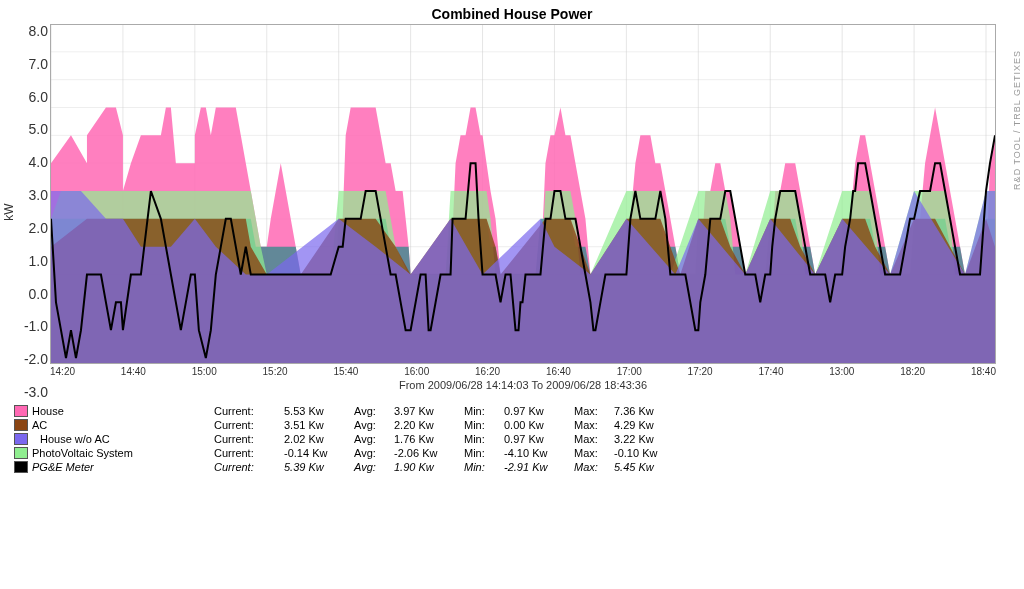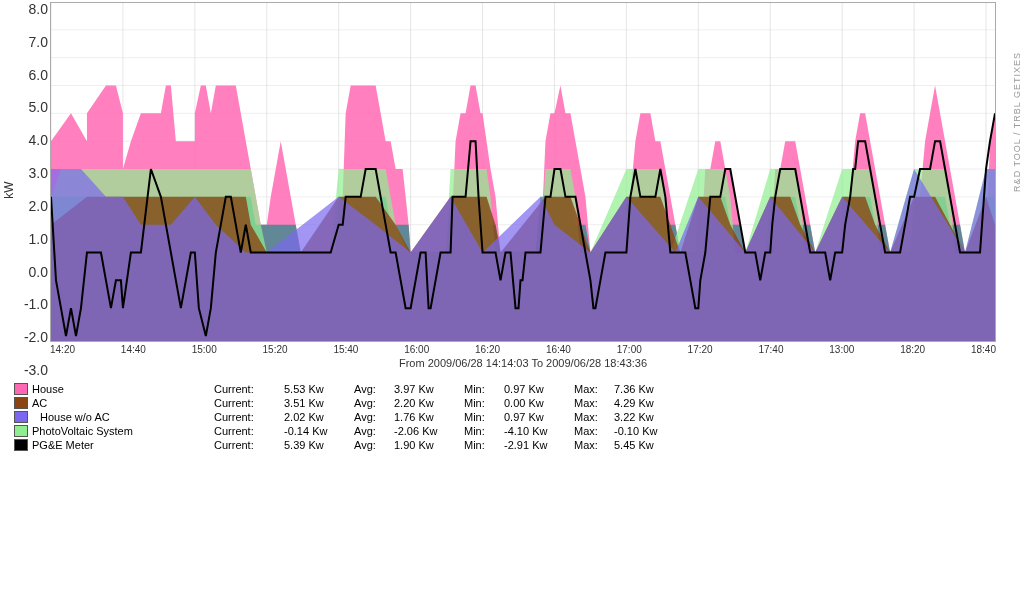--- a/index.html
+++ b/index.html
@@ -58,20 +58,21 @@
       color: #999;
       writing-mode: vertical-rl;
       transform: rotate(180deg);
       letter-spacing: 1px;
     }
   </style>
 </head>
 <body>
 
 <div class="chart-container">
+  <div class="chart-title">Combined House Power</div>
 
   <div style="position:relative; margin: 2px 28px 0 50px; height: 375px;">
 
     <div class="y-axis">
       <span class="y-label">8.0</span>
       <span class="y-label">7.0</span>
       <span class="y-label">6.0</span>
       <span class="y-label">5.0</span>
       <span class="y-label">4.0</span>
       <span class="y-label">3.0</span>
@@ -210,21 +211,21 @@
       <span style="width:70px;">Current:</span>
       <span style="width:70px;">-0.14 Kw</span>
       <span style="width:40px;">Avg:</span>
       <span style="width:70px;">-2.06 Kw</span>
       <span style="width:40px;">Min:</span>
       <span style="width:70px;">-4.10 Kw</span>
       <span style="width:40px;">Max:</span>
       <span style="width:70px;">-0.10 Kw</span>
     </div>
 
-    <div style="display:flex; align-items:center;">
+    <div style="display:flex; align-items:center;font-style:italic;">
       <div style="display:flex; align-items:center; width:200px; gap:4px;">
         <div style="width:14px;height:12px;background:#000;border:1px solid #555;"></div>
         <span>PG&amp;E Meter</span>
       </div>
       <span style="width:70px;">Current:</span>
       <span style="width:70px;">5.39 Kw</span>
       <span style="width:40px;">Avg:</span>
       <span style="width:70px;">1.90 Kw</span>
       <span style="width:40px;">Min:</span>
       <span style="width:70px;">-2.91 Kw</span>

